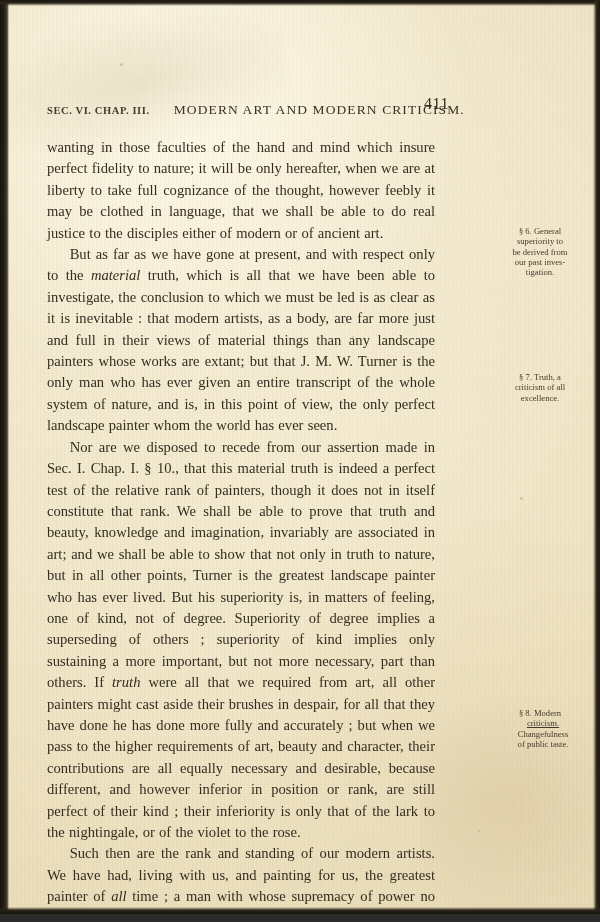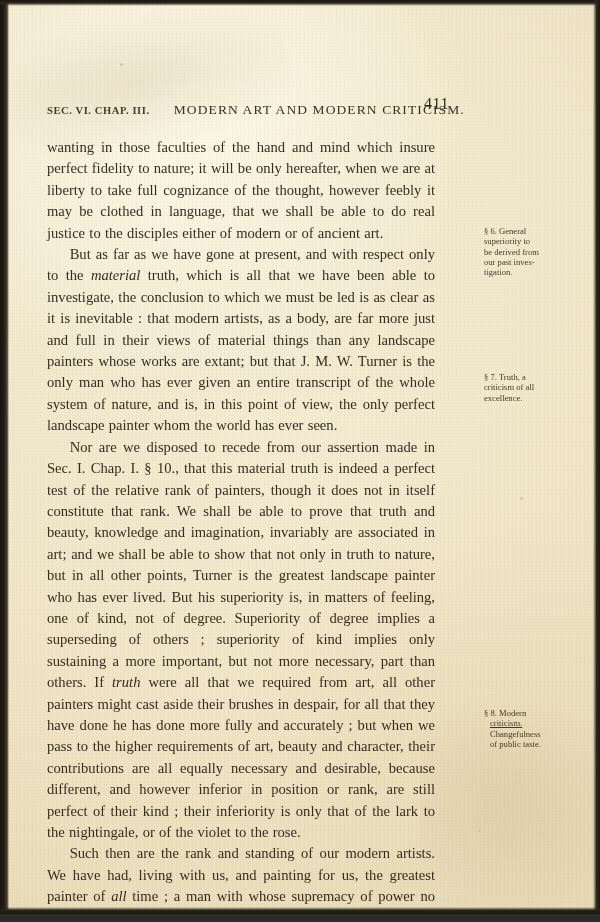--- a/index.html
+++ b/index.html
@@ -136,21 +136,21 @@
   .textblock i { font-style: italic; }
 
   
   .sidenote {
     position: absolute;
     left: 437px;
     width: 112px;
     font-size: 8.6px;
     line-height: 10.3px;
     color: #443a2b;
-    text-align: left;
+    text-align: center;
     word-spacing: 0px;
   }
 
   
   .speck { position:absolute; border-radius:50%; background:rgba(150,120,75,0.30); pointer-events:none; }
 </style>
 </head>
 <body>
 
 <div class="scan">

